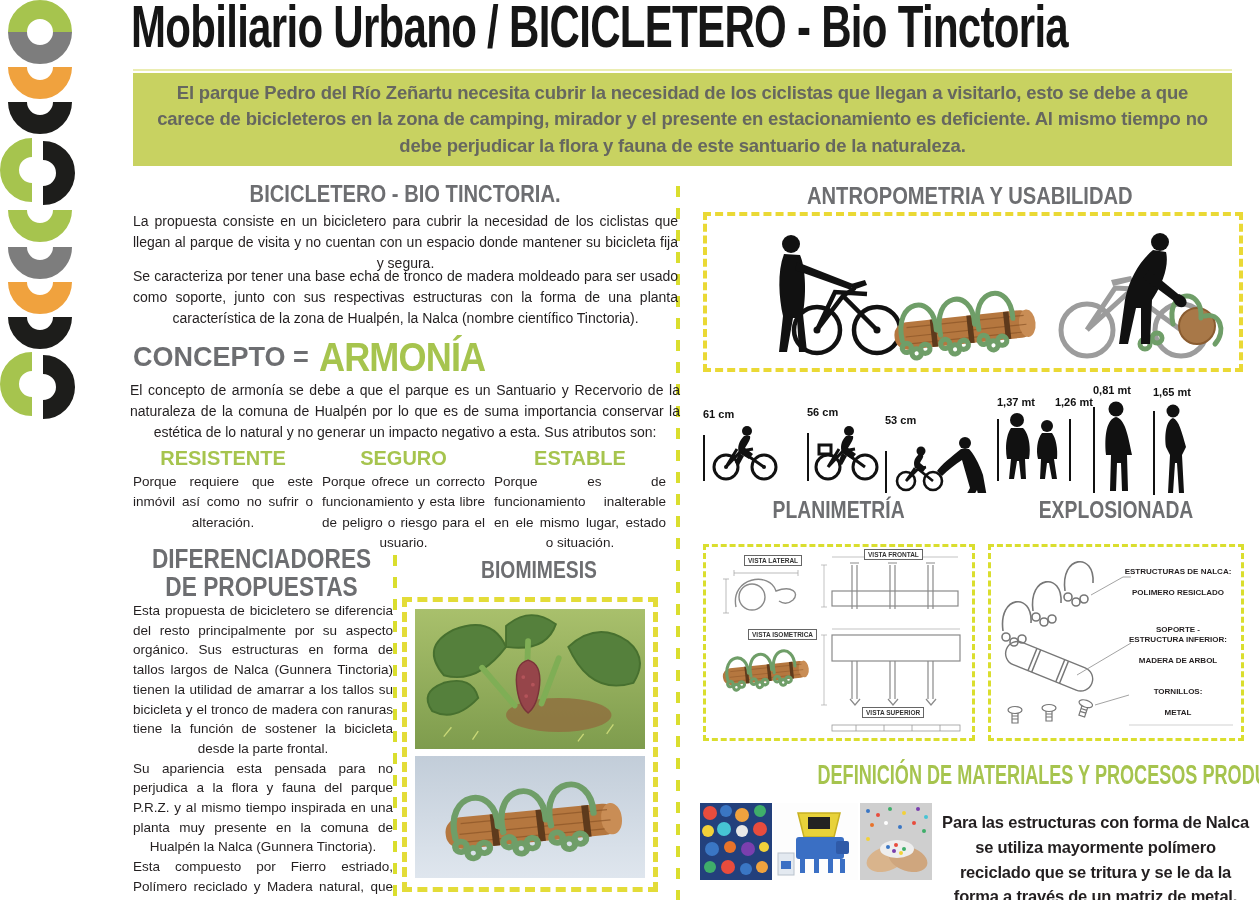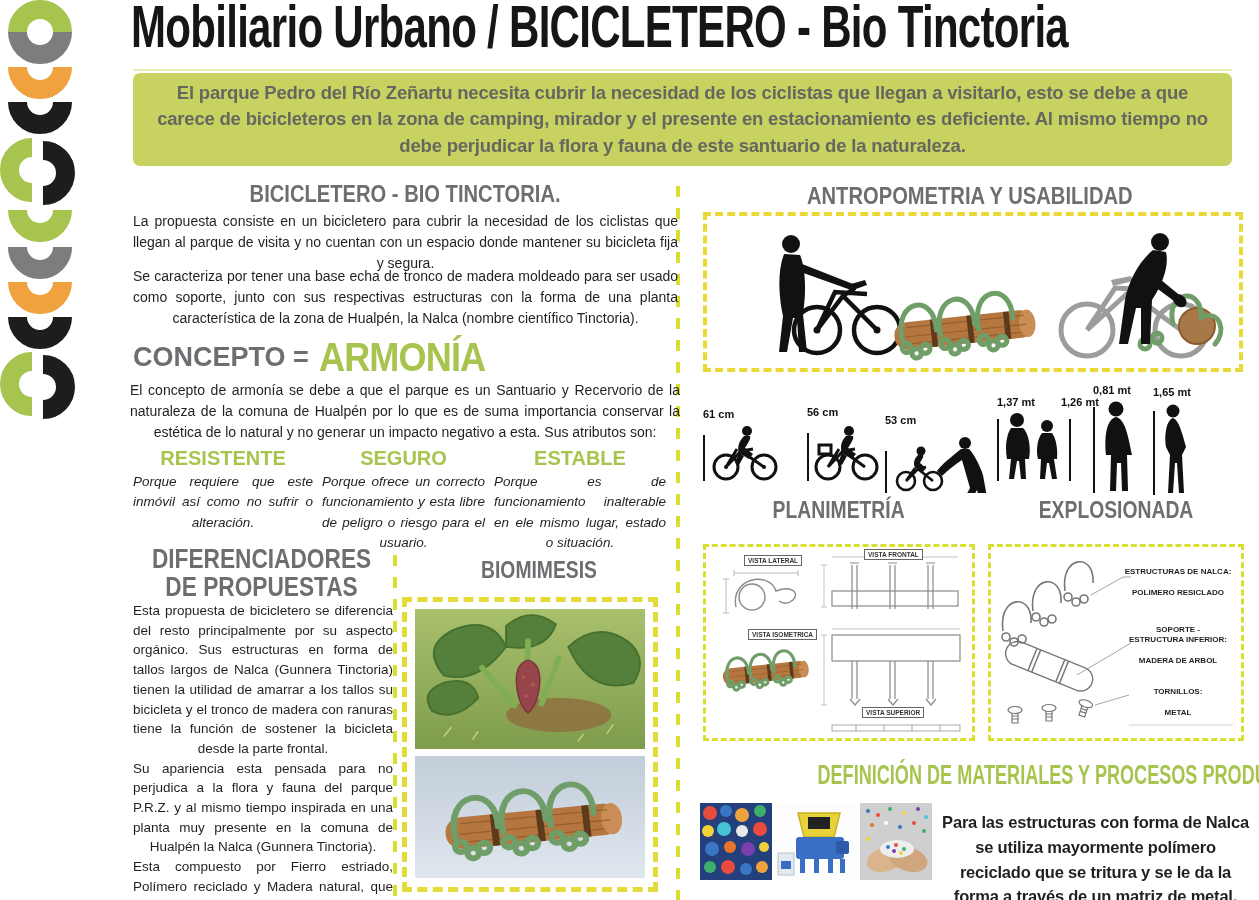--- a/index.html
+++ b/index.html
@@ -15,42 +15,42 @@
   .arc.cup    { clip-path:inset(50% 0 0 0); }  
   .arc.cap    { clip-path:inset(0 0 50% 0); }  
   .arc.cright { clip-path:inset(0 50% 0 0); }  
   .arc.cleft  { clip-path:inset(0 0 0 50%); }  
 
   
   .main-title { position:absolute; left:131px; top:-8px; font-size:60px; font-weight:bold;
     color:#161616; white-space:nowrap; letter-spacing:-1px; transform:scaleX(0.70); transform-origin:left top; }
   .title-rule { position:absolute; left:133px; top:69px; width:1099px; height:2px; background:#ebedb2; }
   .intro-band { position:absolute; left:133px; top:73px; width:1099px; height:93px; background:#c8d261;
-    display:flex; align-items:center; justify-content:center; padding:2px 14px;border-radius:7px; }
+    display:flex; align-items:center; justify-content:center; padding:2px 14px; }
   .intro-band p { font-size:18.5px; font-weight:bold; color:#66675f; text-align:center; line-height:1.42; letter-spacing:-0.2px; }
 
   
   .h-gray { color:#6d6e71; font-weight:bold; text-align:center; }
   .cond { display:inline-block; transform:scaleX(0.84); transform-origin:center; white-space:nowrap; }
   .h-green { color:#a6c44e; font-weight:bold; }
 
   
   .abs { position:absolute; }
   .body-txt { font-size:14px; line-height:1.5; text-align:justify; text-align-last:center; color:#231f20; }
   .sec1-h { left:133px; top:180px; width:545px; font-size:24px; }
   .sec1-p1 { left:133px; top:211px; width:545px; }
   .sec1-p2 { left:133px; top:266px; width:545px; }
   .concepto-row { left:133px; top:334px; width:545px; text-align:left; }
   .concepto-label { font-size:27px; color:#6d6e71; font-weight:bold; vertical-align:middle; }
   .concepto-value { font-size:41px; vertical-align:middle; letter-spacing:-1px; margin-left:6px;
     display:inline-block; transform:scaleX(0.88); transform-origin:left center; }
   .concepto-body { left:130px; top:380px; width:550px; }
   .attr-col { top:447px; }
   .attr-col .t { display:block; font-size:20px; text-align:center; margin-bottom:2px; }
-  .attr-col .x { font-size:13.5px; line-height:1.5; text-align:justify; text-align-last:center;font-style:italic; }
+  .attr-col .x { font-size:13.5px; line-height:1.5; text-align:justify; text-align-last:center; }
   .attr1 { left:133px; width:180px; } .attr2 { left:322px; width:163px; } .attr3 { left:494px; width:172px; }
   .dif-h { left:128px; top:545px; width:268px; font-size:27px; line-height:1.05;text-decoration:underline; }
   .dif-p { left:133px; top:601px; width:260px; font-size:13.5px; line-height:1.46; text-align:justify; text-align-last:center; }
   .bio-h { left:400px; top:557px; width:278px; font-size:23px; }
   .bio-box { left:402px; top:597px; width:256px; height:295px; border:5px dashed #e3dc38; background:#fff; padding:7px 8px; }
   .bio-img { width:100%; display:block; }
   .bio-img + .bio-img { margin-top:7px; }
 
   
   .vdash { position:absolute; width:4px;
@@ -416,21 +416,21 @@
     <div class="mgroup" style="left:190px;top:32px">
       <span class="mlabel">53 cm</span>
       <div class="mrow">
         <div class="mline" style="height:42px"></div>
         <svg width="105" height="62" viewBox="0 0 105 62">
             <use href="#sym-kidpush"></use>
           </svg>
       </div>
     </div>
     <div class="mgroup" style="left:302px;top:18px">
-      <div style="display:flex;gap:26px">
+      <div style="display:flex;gap:20px">
         <span class="mlabel">1,37 mt</span>
         <span class="mlabel">1,26 mt</span>
       </div>
       <div class="mrow">
         <div class="mline" style="height:62px"></div>
         <svg width="62" height="70" viewBox="0 0 62 70">
             <use href="#sym-kids"></use>
           </svg>
         <div class="mline" style="height:62px"></div>
       </div>

